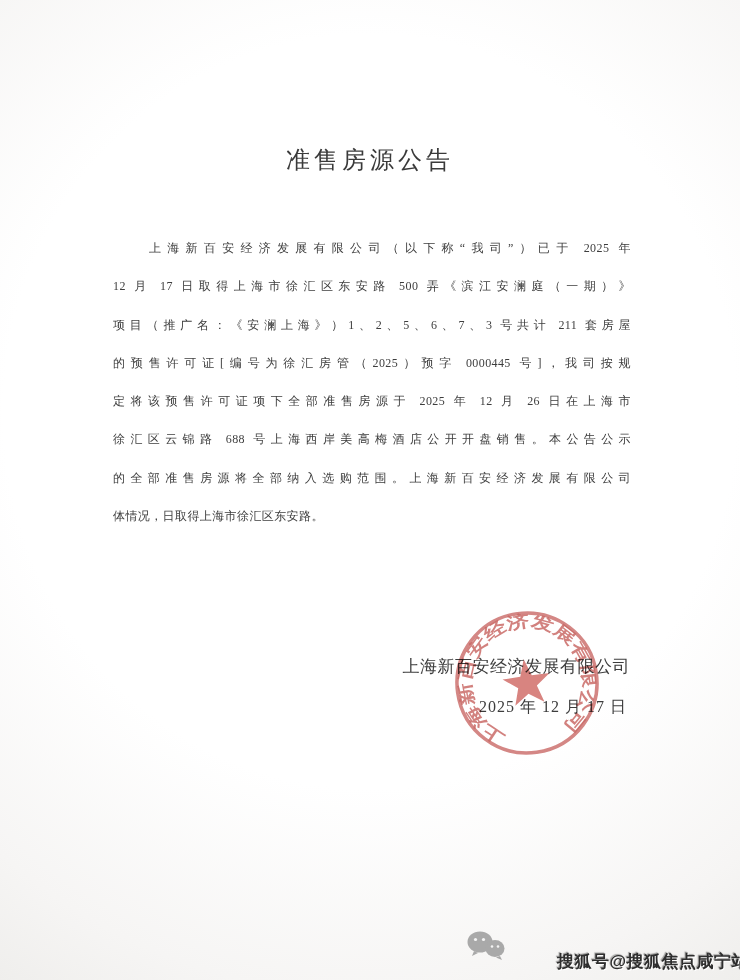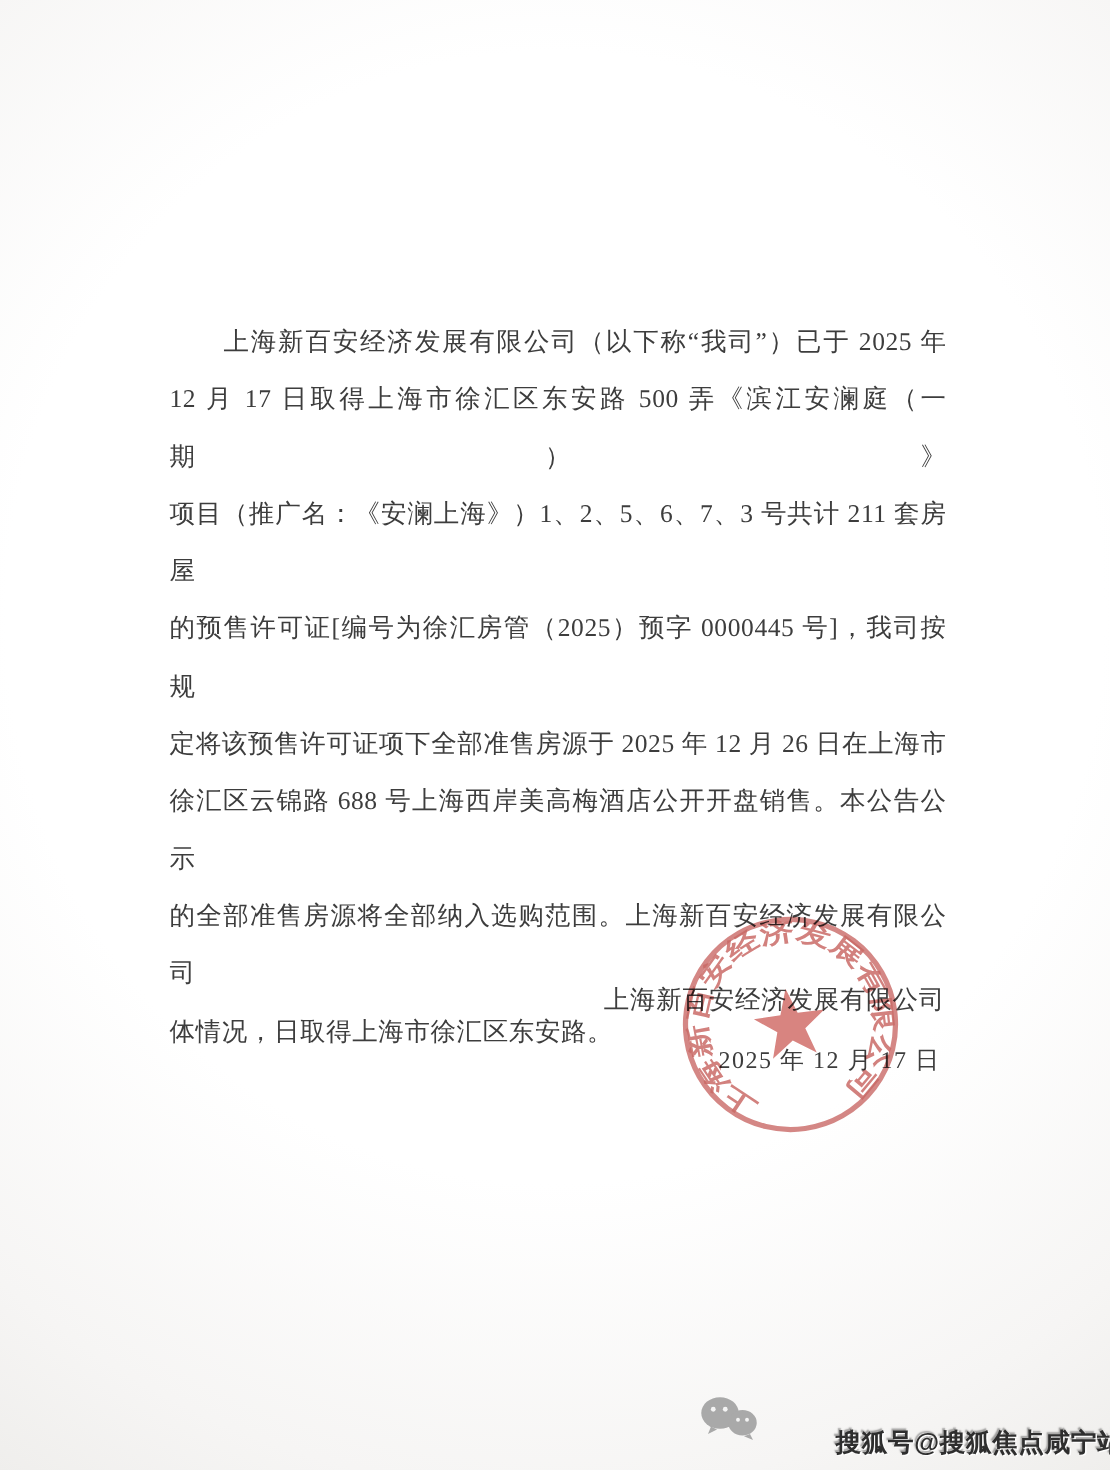--- a/index.html
+++ b/index.html
@@ -17,24 +17,24 @@
   .title {
     position: absolute;
     top: 144px; left: 0; right: 0;
     text-align: center;
     font-size: 24px;
     letter-spacing: 4px;
     color: #3a3a3a;
   }
   .body-text {
     position: absolute;
-    top: 209px;
+    top: 229px;
     left: 113px;
     width: 518px;
-    font-size: 17px;
+    font-size: 12px;
     line-height: 38.3px;
     color: #3d3d3d;
   }
   .body-line {
     text-align: justify;
     text-align-last: justify;
     letter-spacing: 0.4px;
     white-space: normal;
   }
   .body-line.first { text-indent: 36px; }
@@ -100,20 +100,21 @@
     color: #2e2e2e;
     text-shadow: 1px 1px 0 rgba(255,255,255,0.95), -1px -1px 1px rgba(0,0,0,0.35);
     white-space: nowrap;
   }
 </style>
 </head>
 <body>
 
 <div class="page">
 
+  <div class="title">准售房源公告</div>
 
   <div class="body-text">
     <div class="body-line first">上海新百安经济发展有限公司（以下称“我司”）已于 2025 年</div>
     <div class="body-line">12 月 17 日取得上海市徐汇区东安路 500 弄《滨江安澜庭（一期）》</div>
     <div class="body-line">项目（推广名：《安澜上海》）1、2、5、6、7、3 号共计 211 套房屋</div>
     <div class="body-line">的预售许可证[编号为徐汇房管（2025）预字 0000445 号]，我司按规</div>
     <div class="body-line">定将该预售许可证项下全部准售房源于 2025 年 12 月 26 日在上海市</div>
     <div class="body-line">徐汇区云锦路 688 号上海西岸美高梅酒店公开开盘销售。本公告公示</div>
     <div class="body-line">的全部准售房源将全部纳入选购范围。上海新百安经济发展有限公司</div>
     <div class="body-line last">体情况，日取得上海市徐汇区东安路。</div>

